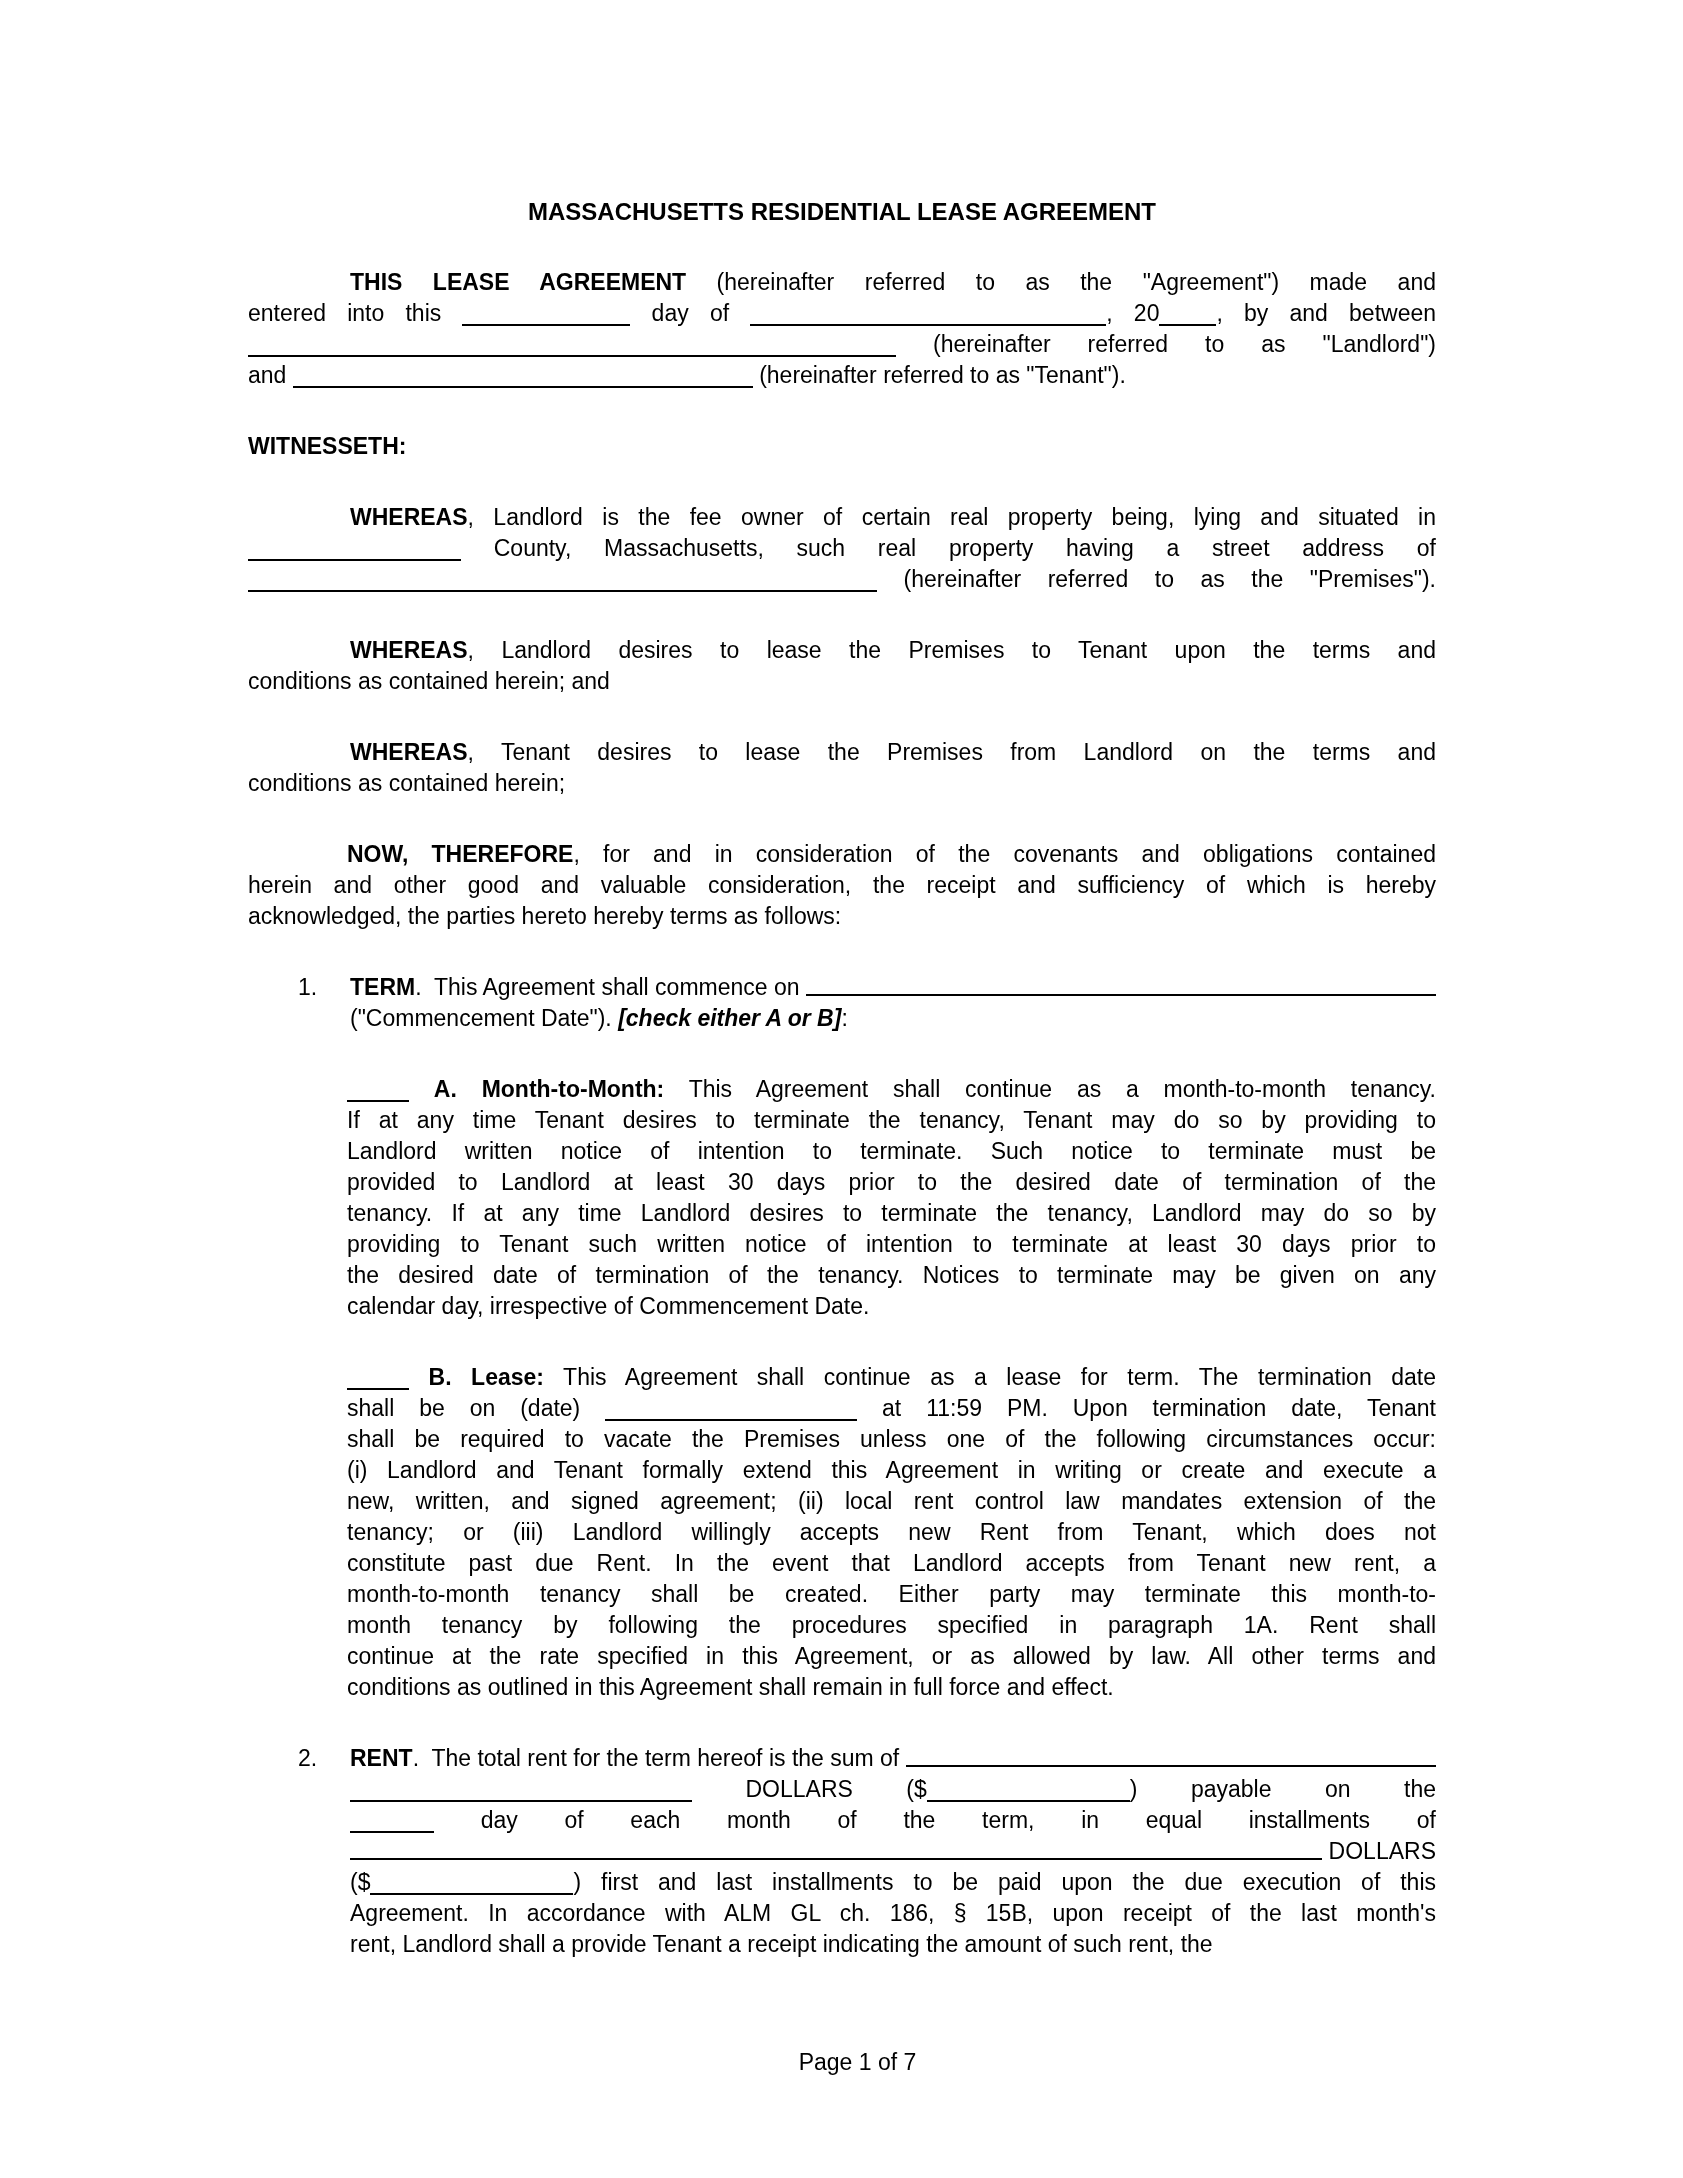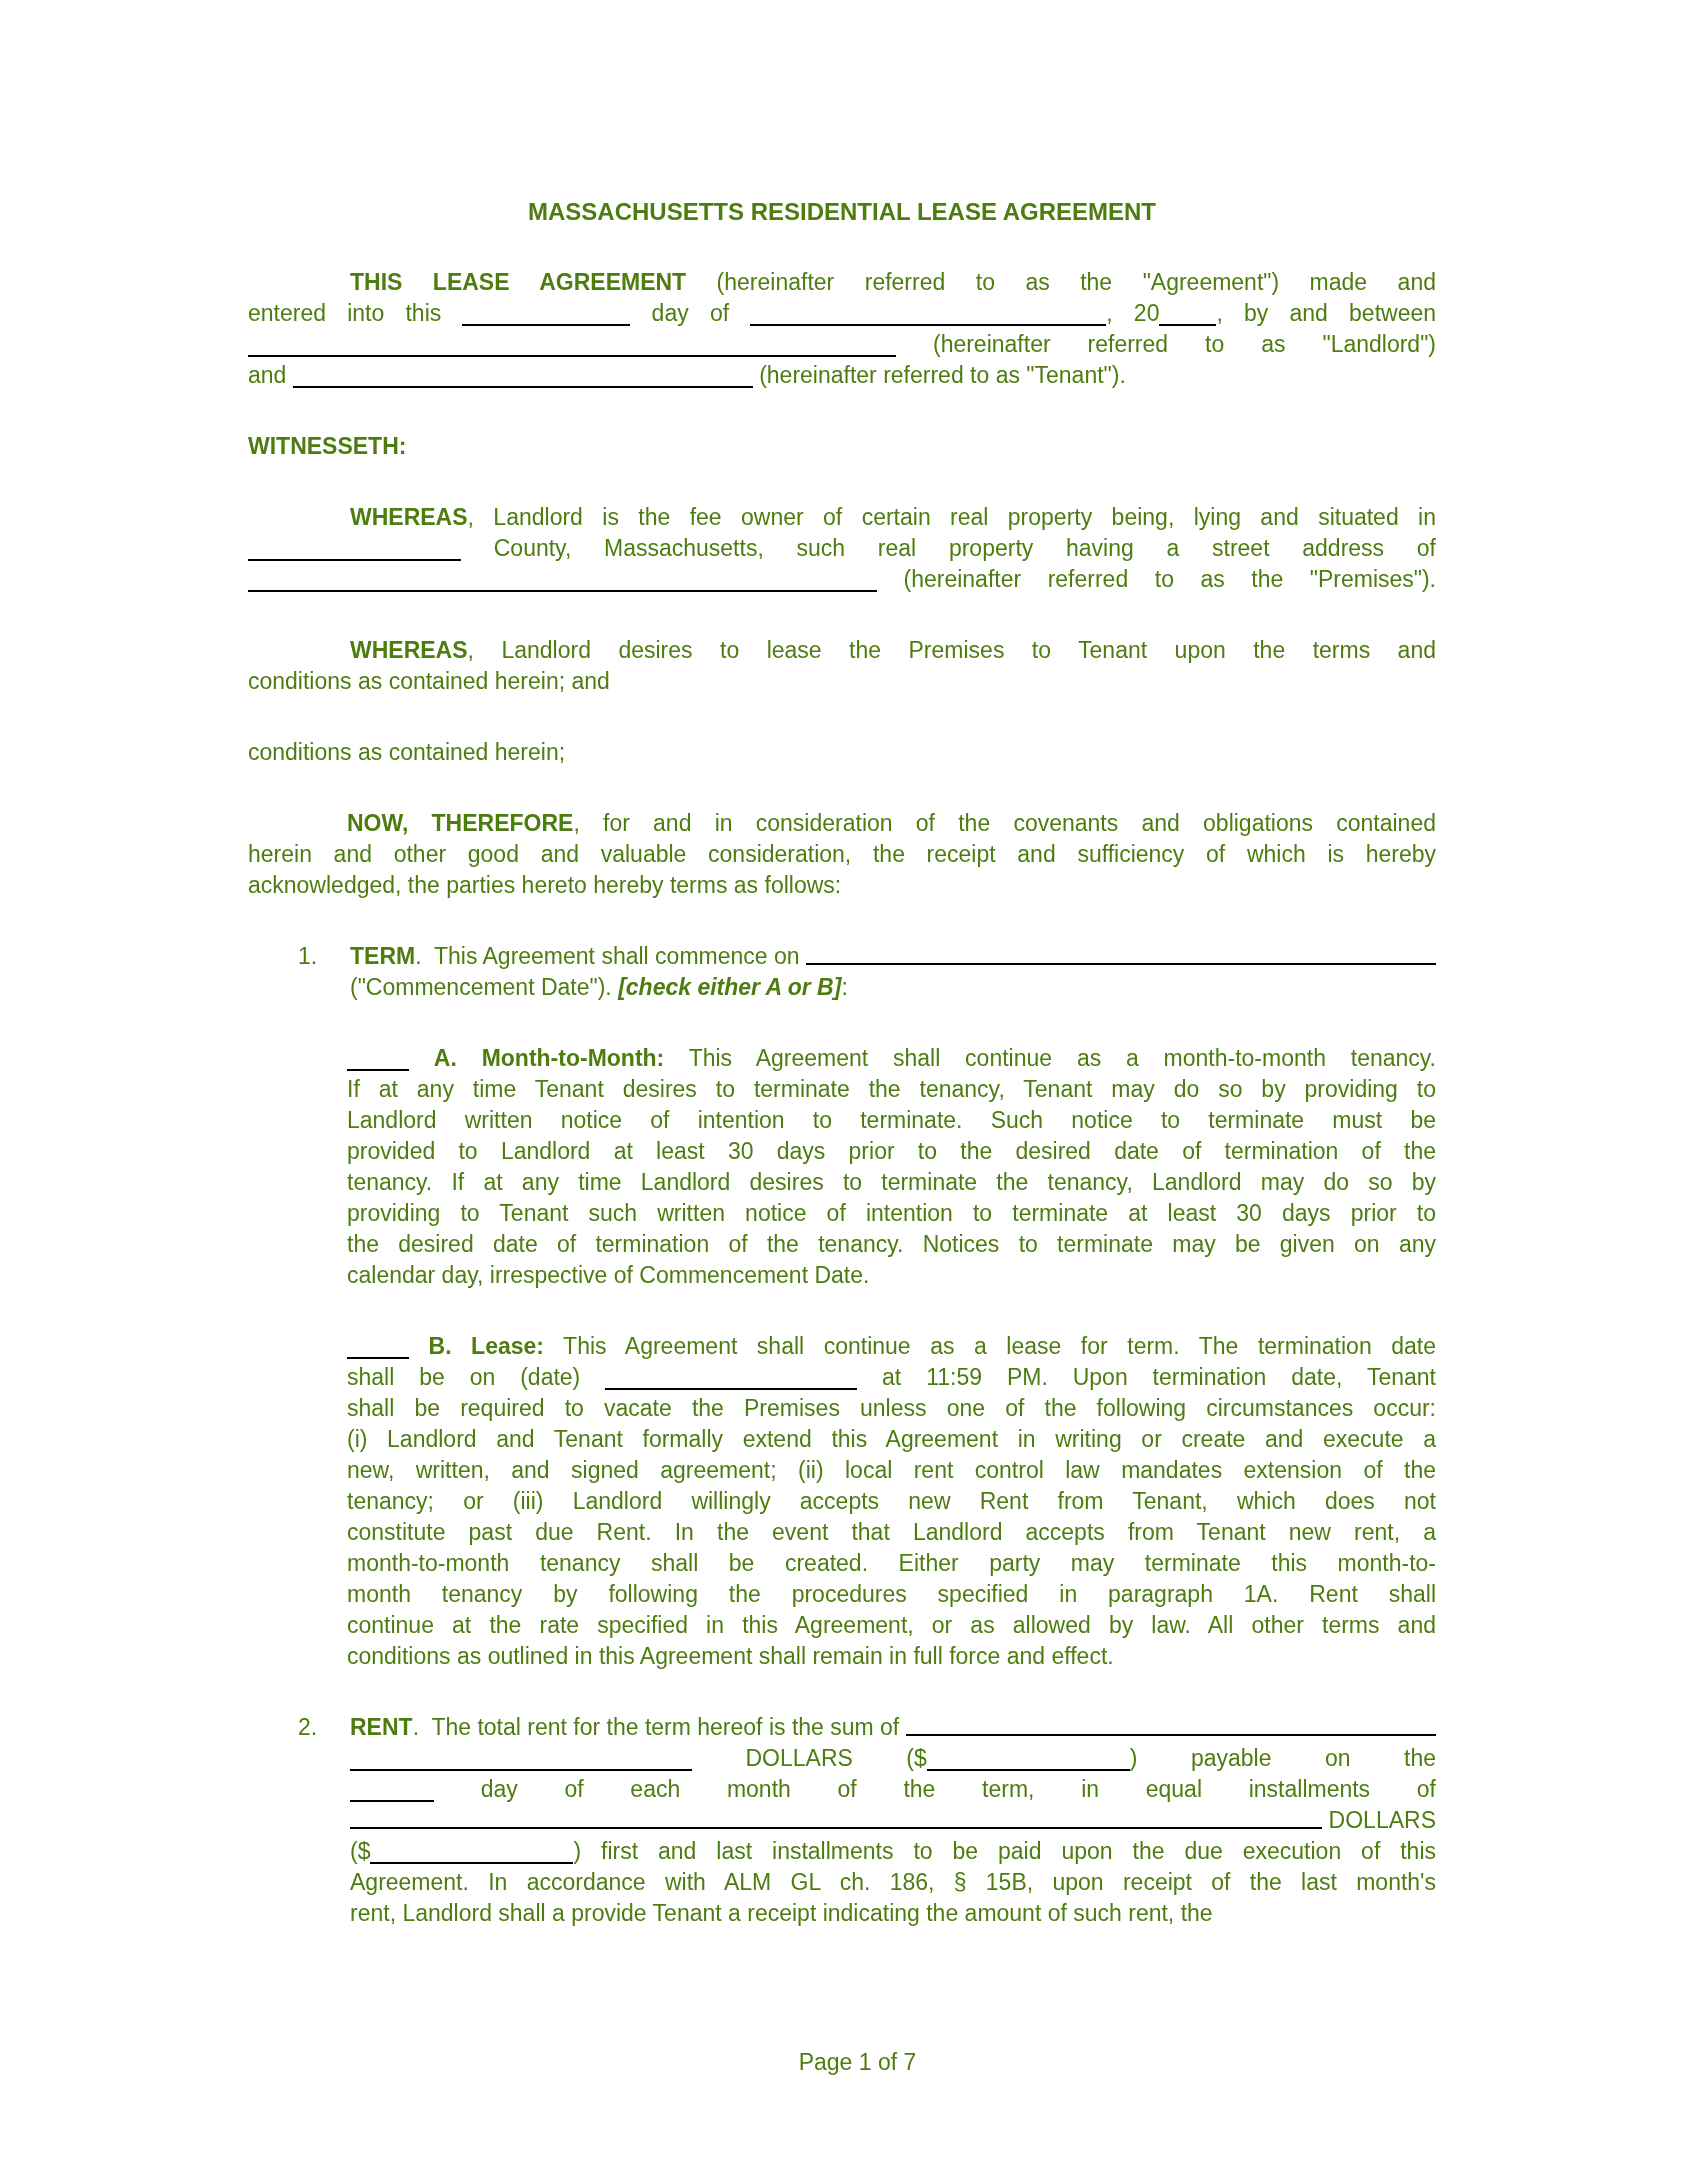--- a/index.html
+++ b/index.html
@@ -1,19 +1,19 @@
 <!DOCTYPE html>
 <html><head>
 <meta charset="utf-8">
 <style>
   html,body{margin:0;padding:0;background:#e8e8e8;}
   .page{
     position:relative;width:1683px;height:2178px;background:#ffffff;
     font-family:"Liberation Sans","DejaVu Sans",sans-serif;
-    font-size:23px;line-height:31px;color:#4d7c0f;overflow:hidden;
+    font-size:23px;line-height:31px;color:#000000;overflow:hidden;
   }
   .content{position:absolute;left:248px;top:196px;width:1188px;}
   .doc-title{text-align:center;font-weight:bold;font-size:24px;}
   .block{margin-top:40px;position:relative;}
   .line{text-align:justify;}
   .line.j{text-align-last:justify;}
   .line.fill{display:flex;align-items:center;}
   .line.fill span{white-space:pre;}
   .marker{position:absolute;left:50px;top:0;}
   .b{font-weight:bold;}
@@ -41,20 +41,21 @@
         <div class="block">
           <div class="line j" style="padding-left: 102px;"><span class="b">WHEREAS</span><span>, Landlord is the fee owner of certain real property being, lying and situated in</span></div>
           <div class="line j"><span class="blank" style="width: 213px;"></span><span> County, Massachusetts, such real property having a street address of</span></div>
           <div class="line j"><span class="blank" style="width: 629px;"></span><span> (hereinafter referred to as the "Premises").</span></div>
         </div>
         <div class="block">
           <div class="line j" style="padding-left: 102px;"><span class="b">WHEREAS</span><span>, Landlord desires to lease the Premises to Tenant upon the terms and</span></div>
           <div class="line"><span>conditions as contained herein; and</span></div>
         </div>
         <div class="block">
+          <div class="line j" style="padding-left: 102px;"><span class="b">WHEREAS</span><span>, Tenant desires to lease the Premises from Landlord on the terms and</span></div>
           <div class="line"><span>conditions as contained herein;</span></div>
         </div>
         <div class="block">
           <div class="line j" style="padding-left: 99px;"><span class="b">NOW, THEREFORE</span><span>, for and in consideration of the covenants and obligations contained</span></div>
           <div class="line j"><span>herein and other good and valuable consideration, the receipt and sufficiency of which is hereby</span></div>
           <div class="line"><span>acknowledged, the parties hereto hereby terms as follows:</span></div>
         </div>
         <div class="block" style="padding-left: 102px;">
           <span class="marker">1.</span>
           <div class="line fill">

